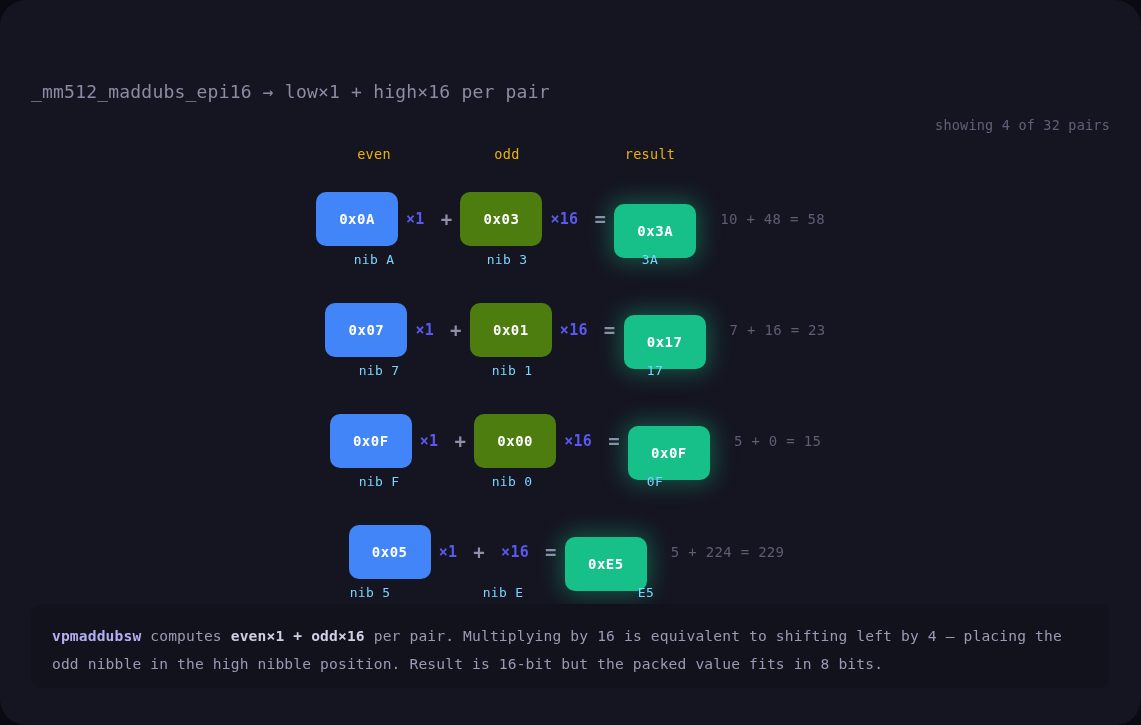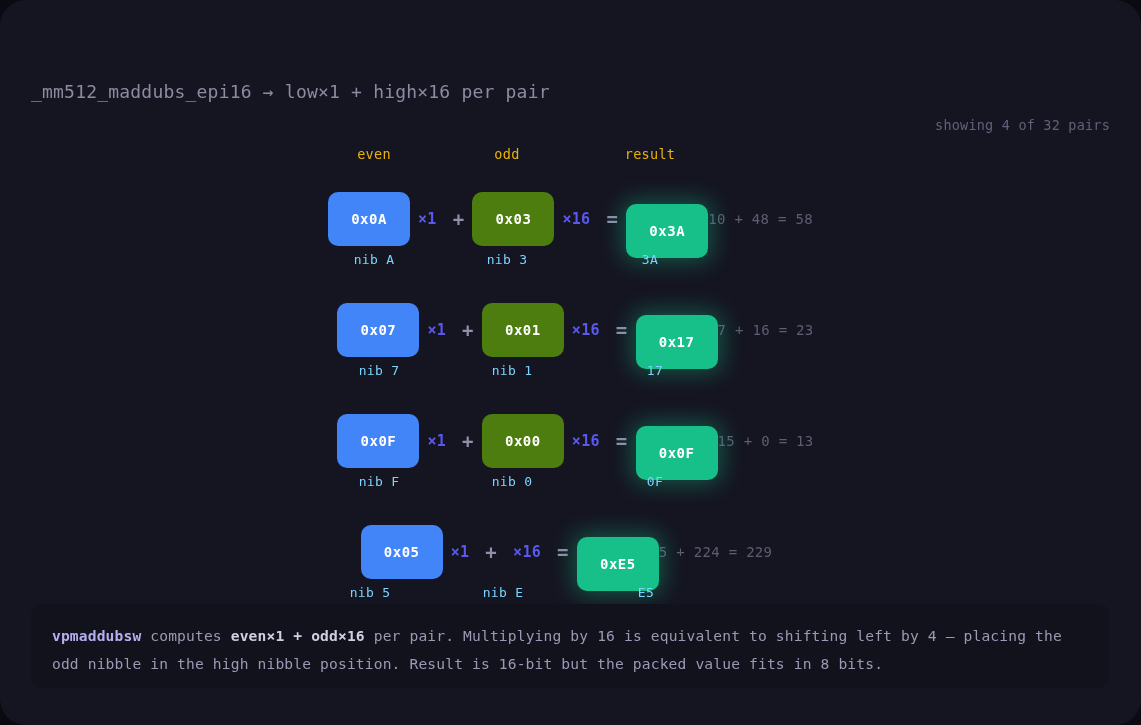--- a/index.html
+++ b/index.html
@@ -128,21 +128,21 @@
     flex: none;
     white-space: pre;
   }
   .op.mul  { color: #5a58ee; padding: 0 8px; }
   .op.sign { color: #8f8fa8; font-size: 19px; padding: 0 8px; }
 
   .calc {
     font-size: 14px;
     color: #5d5d74;
     letter-spacing: 0.3px;
-    padding-left: 0;
+    padding-left: 24px;
     white-space: pre;
     flex: none;
   }
 
   .sublabels {
     position: absolute;
     top: 84px;
     left: 0;
     width: 1141px;
     height: 18px;
@@ -233,21 +233,21 @@
 
       <div class="row shift-b">
         <div class="row-line">
           <div class="chip even">0x0F</div>
           <div class="op mul">×1</div>
           <div class="op sign">+</div>
           <div class="chip odd">0x00</div>
           <div class="op mul">×16</div>
           <div class="op sign">=</div>
           <div class="chip result">0x0F</div>
-          <div class="calc">15 + 0 = 13</div>
+          <div class="calc">5 + 0 = 15</div>
         </div>
         <div class="sublabels">
           <span style="left:379px">nib F</span>
           <span style="left:512px">nib 0</span>
           <span style="left:655px">0F</span>
         </div>
       </div>
 
       <div class="row shift-c">
         <div class="row-line">

